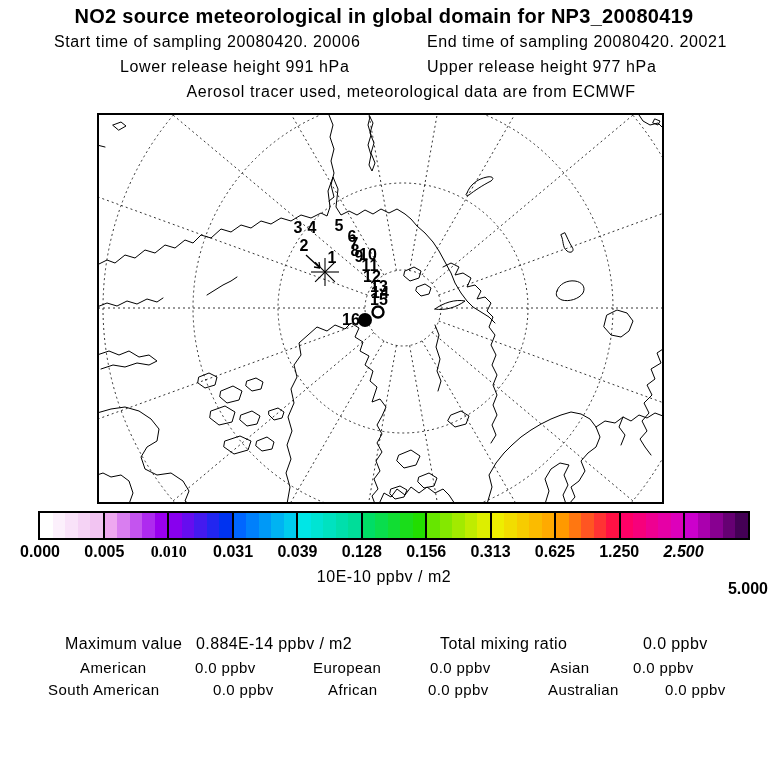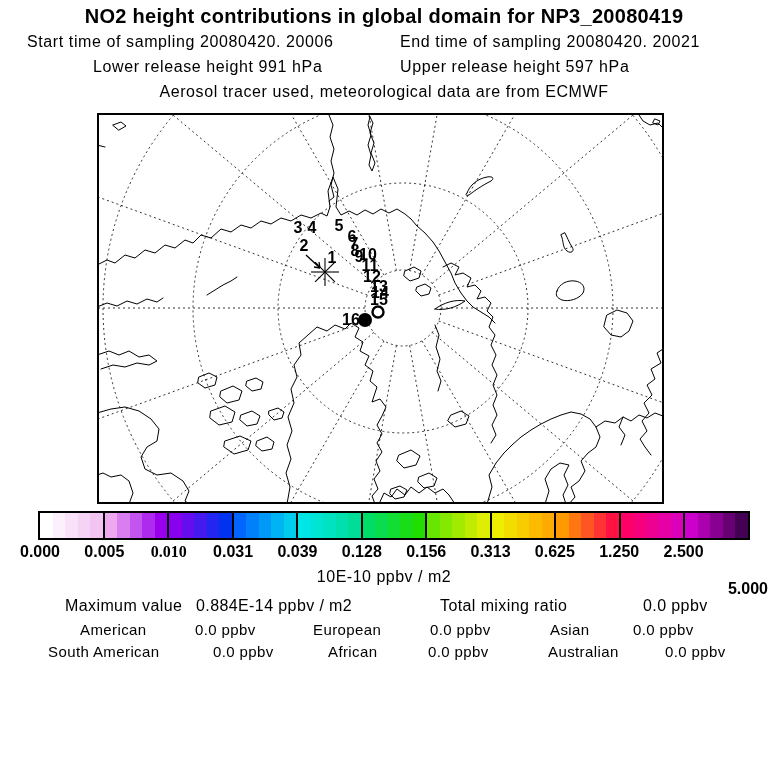--- a/index.html
+++ b/index.html
@@ -1,47 +1,47 @@
 <!DOCTYPE html>
 <html><head>
 <meta charset="utf-8">
 <style>
   html,body{margin:0;padding:0;background:#fff;}
   body{width:768px;height:768px;overflow:hidden;position:relative;
        font-family:"Liberation Sans", sans-serif;color:#000;}
   .abs{position:absolute;white-space:nowrap;}
   #title{top:5px;left:0;width:768px;text-align:center;font-weight:bold;
          font-size:20px;letter-spacing:0.3px;}
-  .sub{font-size:16px;letter-spacing:0.6px;}
+  .sub{font-size:16px;letter-spacing:0.6px;margin-left:27px;}
   #line2a{top:33px;left:27px;}
   #line2b{top:33px;left:400px;}
   #line3a{top:58px;left:93px;}
   #line3b{top:58px;left:400px;}
   #line4{top:83px;left:0;width:768px;text-align:center;}
   #map-frame{top:113px;left:97px;width:563px;height:387px;border:2px solid #000;
              box-sizing:content-box;background:#fff;}
   #colorbar{top:511px;left:38px;width:712px;height:29px;border:2px solid #000;
             box-sizing:border-box;display:flex;}
   .cb-seg{flex:1 1 0;height:100%;}
   .cb-seg:not(:last-child){border-right:2px solid #000;}
   #cb-labels{top:543px;left:40px;width:696px;height:20px;}
   .cb-lab{position:absolute;transform:translateX(-50%);font-weight:bold;
           font-size:16px;top:0;}
   #unit{top:568px;left:0;width:768px;text-align:center;font-size:16px;letter-spacing:0.5px;}
-  .st{position:absolute;font-size:15px;white-space:nowrap;letter-spacing:0.4px;}
+  .st{position:absolute;font-size:15px;white-space:nowrap;letter-spacing:0.4px;margin-top:38px;}
   .st.r1{font-size:16px;}
 </style>
 </head>
 <body>
 
-<div class="abs" id="title">NO2 height contributions in global domain for NP3_20080419</div>
+<div class="abs" id="title">NO2 source meteorological in global domain for NP3_20080419</div>
 <div class="abs sub" id="line2a">Start time of sampling 20080420. 20006</div>
 <div class="abs sub" id="line2b">End time of sampling 20080420. 20021</div>
 <div class="abs sub" id="line3a">Lower release height  991 hPa</div>
-<div class="abs sub" id="line3b">Upper release height  597 hPa</div>
+<div class="abs sub" id="line3b">Upper release height  977 hPa</div>
 <div class="abs sub" id="line4">Aerosol tracer used, meteorological data are from ECMWF</div>
 
 <div class="abs" id="map-frame">
   <svg id="map-svg" width="563" height="387" viewBox="0 0 563 387">
       <circle cx="304" cy="193" r="38" fill="none" stroke="#000" stroke-width="0.8" stroke-dasharray="2 3"></circle>
       <circle cx="304" cy="193" r="125" fill="none" stroke="#000" stroke-width="0.8" stroke-dasharray="2 3"></circle>
       <circle cx="304" cy="193" r="210" fill="none" stroke="#000" stroke-width="0.8" stroke-dasharray="2 3"></circle>
       <circle cx="304" cy="193" r="300" fill="none" stroke="#000" stroke-width="0.8" stroke-dasharray="2 3"></circle>
       <line x1="342" y1="193" x2="1004" y2="193" stroke="#000" stroke-width="0.8" stroke-dasharray="2 3"></line>
       <line x1="339.7083195898645" y1="205.9967654463754" x2="961.7848345501359" y2="432.4141003279681" stroke="#000" stroke-width="0.8" stroke-dasharray="2 3"></line>
@@ -145,21 +145,21 @@
     <span class="cb-lab" style="left: 0px;">0.000</span>
     <span class="cb-lab" style="left: 64.36px;">0.005</span>
     <span class="cb-lab" style="left: 128.72px; font-family: Liberation Serif, serif;">0.010</span>
     <span class="cb-lab" style="left: 193.08px;">0.031</span>
     <span class="cb-lab" style="left: 257.44px;">0.039</span>
     <span class="cb-lab" style="left: 321.8px;">0.128</span>
     <span class="cb-lab" style="left: 386.16px;">0.156</span>
     <span class="cb-lab" style="left: 450.52px;">0.313</span>
     <span class="cb-lab" style="left: 514.88px; text-align: center;">0.625</span>
     <span class="cb-lab" style="left: 579.24px;">1.250</span>
-    <span class="cb-lab" style="left: 643.6px;">2.500</span>
+    <span class="cb-lab" style="left: 643.6px; font-style: italic;">2.500</span>
     <span class="cb-lab" style="left: 707.96px; margin-top: 37px;">5.000</span>
   </div>
 <div class="abs" id="unit">10E-10 ppbv / m2</div>
 
 <div class="st r1" style="top:597px;left:65px">Maximum value</div>
 <div class="st r1" style="top:597px;left:196px">0.884E-14 ppbv / m2</div>
 <div class="st r1" style="top:597px;left:440px">Total mixing ratio</div>
 <div class="st r1" style="top:597px;left:643px">0.0 ppbv</div>
 
 <div class="st" style="top:621px;left:80px">American</div>

